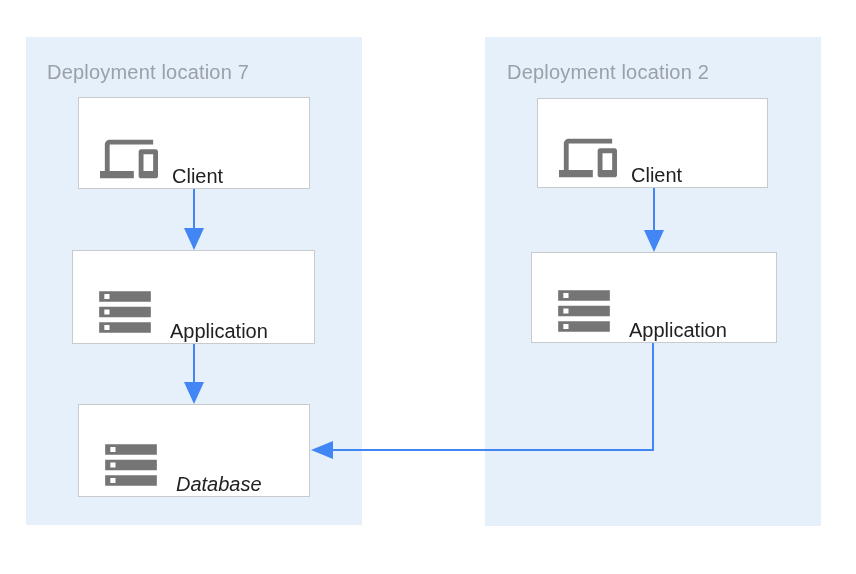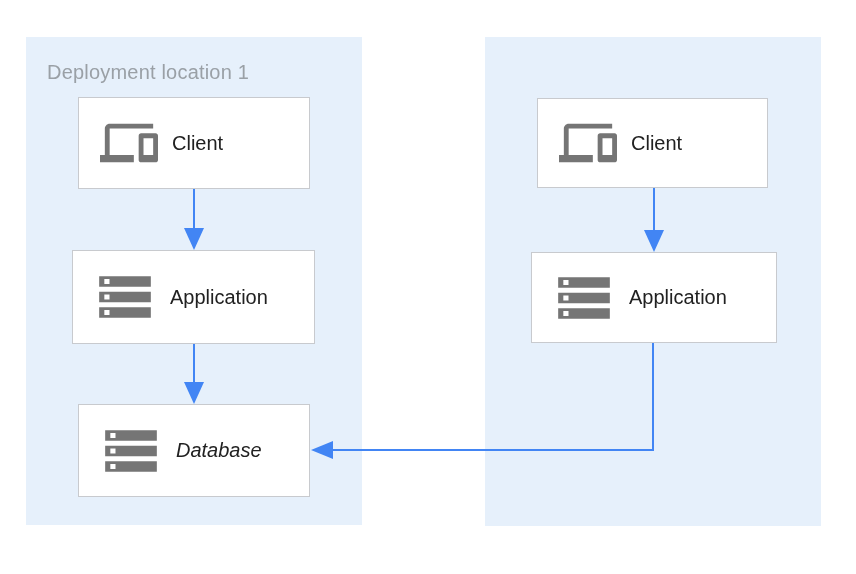--- a/index.html
+++ b/index.html
@@ -33,21 +33,21 @@
     font-size: 20px;
     color: var(--panel-label);
     white-space: nowrap;
     letter-spacing: 0.2px;
   }
   .node {
     position: absolute;
     background: var(--box-bg);
     border: 1px solid var(--box-border);
     display: flex;
-    align-items: center;
+    align-items: flex-end;
     padding-left: 21px;
   }
   .node .icon {
     flex: none;
     display: block;
   }
   .node .icon svg { display: block; }
   .node-label {
     font-size: 20px;
     color: var(--node-label);
@@ -72,21 +72,22 @@
   }
 </style>
 </head>
 <body>
 
 <div class="canvas">
 
   <section class="panel" style="left:26px; top:37px; width:336px; height:488px;"></section>
   <section class="panel" style="left:485px; top:37px; width:336px; height:489px;"></section>
 
-  <div class="panel-label" style="left:47px; top:61px;">Deployment location 1</div>
+  <div class="panel-label" style="left:47px; top:61px;">Deployment location 7</div>
+  <div class="panel-label" style="left:507px; top:61px;">Deployment location 2</div>
 
   <svg class="edges" viewBox="0 0 856 574" aria-hidden="true">
     <g>
       <line class="edge-line" x1="194" y1="189" x2="194" y2="229"></line>
       <polygon class="edge-head" points="184,228 204,228 194,250"></polygon>
     </g>
     <g>
       <line class="edge-line" x1="194" y1="344" x2="194" y2="383"></line>
       <polygon class="edge-head" points="184,382 204,382 194,404"></polygon>
     </g>

